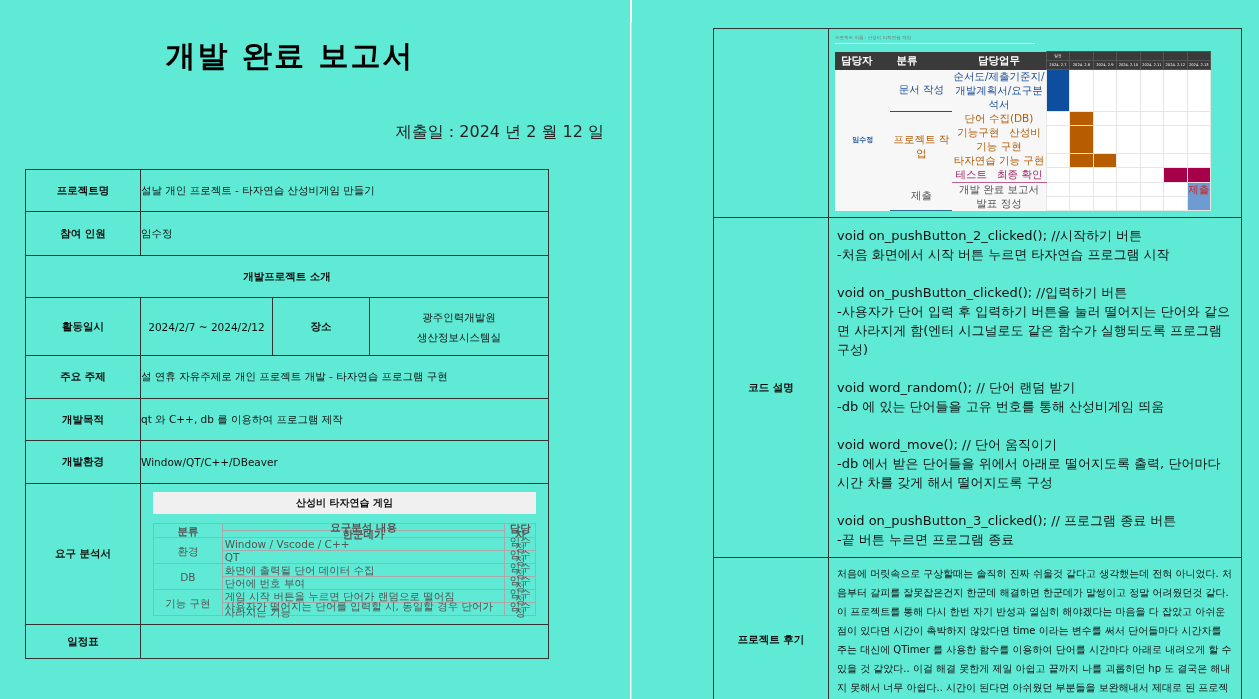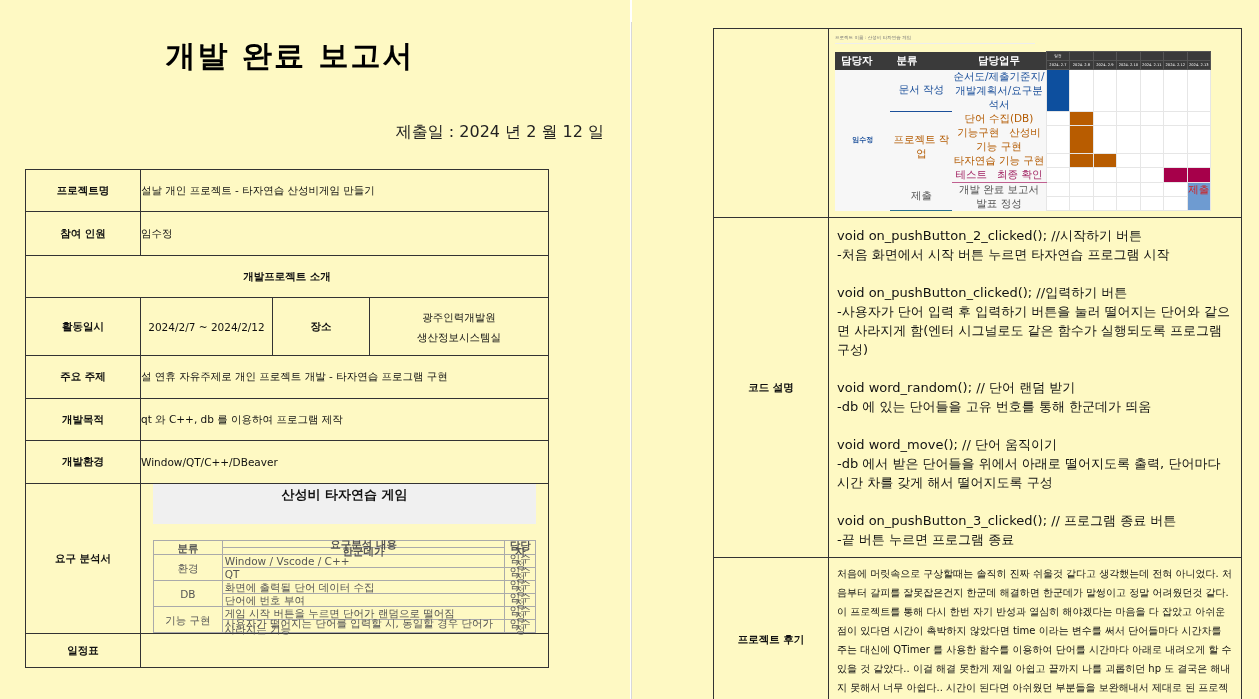--- a/index.html
+++ b/index.html
@@ -1,38 +1,38 @@
 <!DOCTYPE html>
 <html><head>
 <meta charset="utf-8">
 <style>
   * { box-sizing: border-box; margin: 0; padding: 0; }
   html, body { width: 1259px; height: 699px; background: #ffffff; overflow: hidden; }
   body { font-family: "DejaVu Sans", "Liberation Sans", sans-serif; color: #111; position: relative; }
 
-  .page { position: absolute; top: 0; height: 699px; background: #fef9c3; }
+  .page { position: absolute; top: 0; height: 699px; background: #5eead4; }
   .page-left { left: 0; width: 630px; }
   .page-right { left: 632px; width: 627px; }
   .page-divider { position: absolute; left: 631px; top: 22px; width: 1px; height: 677px; background: #d8d8d8; }
 
   .doc-title { position: absolute; left: 0; width: 580px; top: 36px; text-align: center;
     font-size: 30px; font-weight: bold; letter-spacing: 2px; color: #000; }
   .submit-date { position: absolute; right: 26px; top: 122px; font-size: 16px; color: #222; }
 
   table.report { border-collapse: collapse; position: absolute; table-layout: fixed; }
   table.report td { border: 1px solid #333; font-size: 10.5px; vertical-align: middle; }
   table.report td.label { text-align: center; font-weight: bold; }
   table.report td.val { padding-left: 0; }
   table.report td.center { text-align: center; }
 
   .left-table { left: 25px; top: 169px; width: 523px; border: 1.5px solid #333; }
   .right-table { left: 81px; top: 28px; width: 528px; border: 1.5px solid #333; }
 
   .req-wrap { padding: 0 12px; }
-  .req-title { background: #f0f0f0; height: 40px; line-height: 22px; text-align: center; font-size: 13px; font-weight: bold; margin-bottom: 16px; }
+  .req-title { background: #f0f0f0; height: 22px; line-height: 22px; text-align: center; font-size: 10px; font-weight: bold; margin-bottom: 9px; }
   table.req { width: 100%; border-collapse: collapse; font-size: 4.2px; color: #555; }
   table.req td { border: 1px solid #aaa !important; height: 6.5px; padding: 0 2px; line-height: 6px; }
   table.req td.c { text-align: center; }
 
   .code-block { padding: 8px 8px; font-size: 13px; line-height: 19px; color: #111; }
   .code-block .gap { height: 19px; }
   .review { padding: 6px 8px; font-size: 10px; line-height: 19px; }
 
   
   .gantt-wrap { padding: 6px 6px 6px 6px; }
@@ -293,21 +293,21 @@
       <td class="label">코드 설명</td>
       <td>
         <div class="code-block">
           <div>void on_pushButton_2_clicked(); //시작하기 버튼</div>
           <div>-처음 화면에서 시작 버튼 누르면 타자연습 프로그램 시작</div>
           <div class="gap"></div>
           <div>void on_pushButton_clicked(); //입력하기 버튼</div>
           <div>-사용자가 단어 입력 후 입력하기 버튼을 눌러 떨어지는 단어와 같으면 사라지게 함(엔터 시그널로도 같은 함수가 실행되도록 프로그램 구성)</div>
           <div class="gap"></div>
           <div>void word_random(); // 단어 랜덤 받기</div>
-          <div>-db 에 있는 단어들을 고유 번호를 통해 한군데가 띄움</div>
+          <div>-db 에 있는 단어들을 고유 번호를 통해 산성비게임 띄움</div>
           <div class="gap"></div>
           <div>void word_move(); // 단어 움직이기</div>
           <div>-db 에서 받은 단어들을 위에서 아래로 떨어지도록 출력, 단어마다 시간 차를 갖게 해서 떨어지도록 구성</div>
           <div class="gap"></div>
           <div>void on_pushButton_3_clicked(); // 프로그램 종료 버튼</div>
           <div>-끝 버튼 누르면 프로그램 종료</div>
         </div>
       </td>
     </tr>
     <tr style="height:160px">

